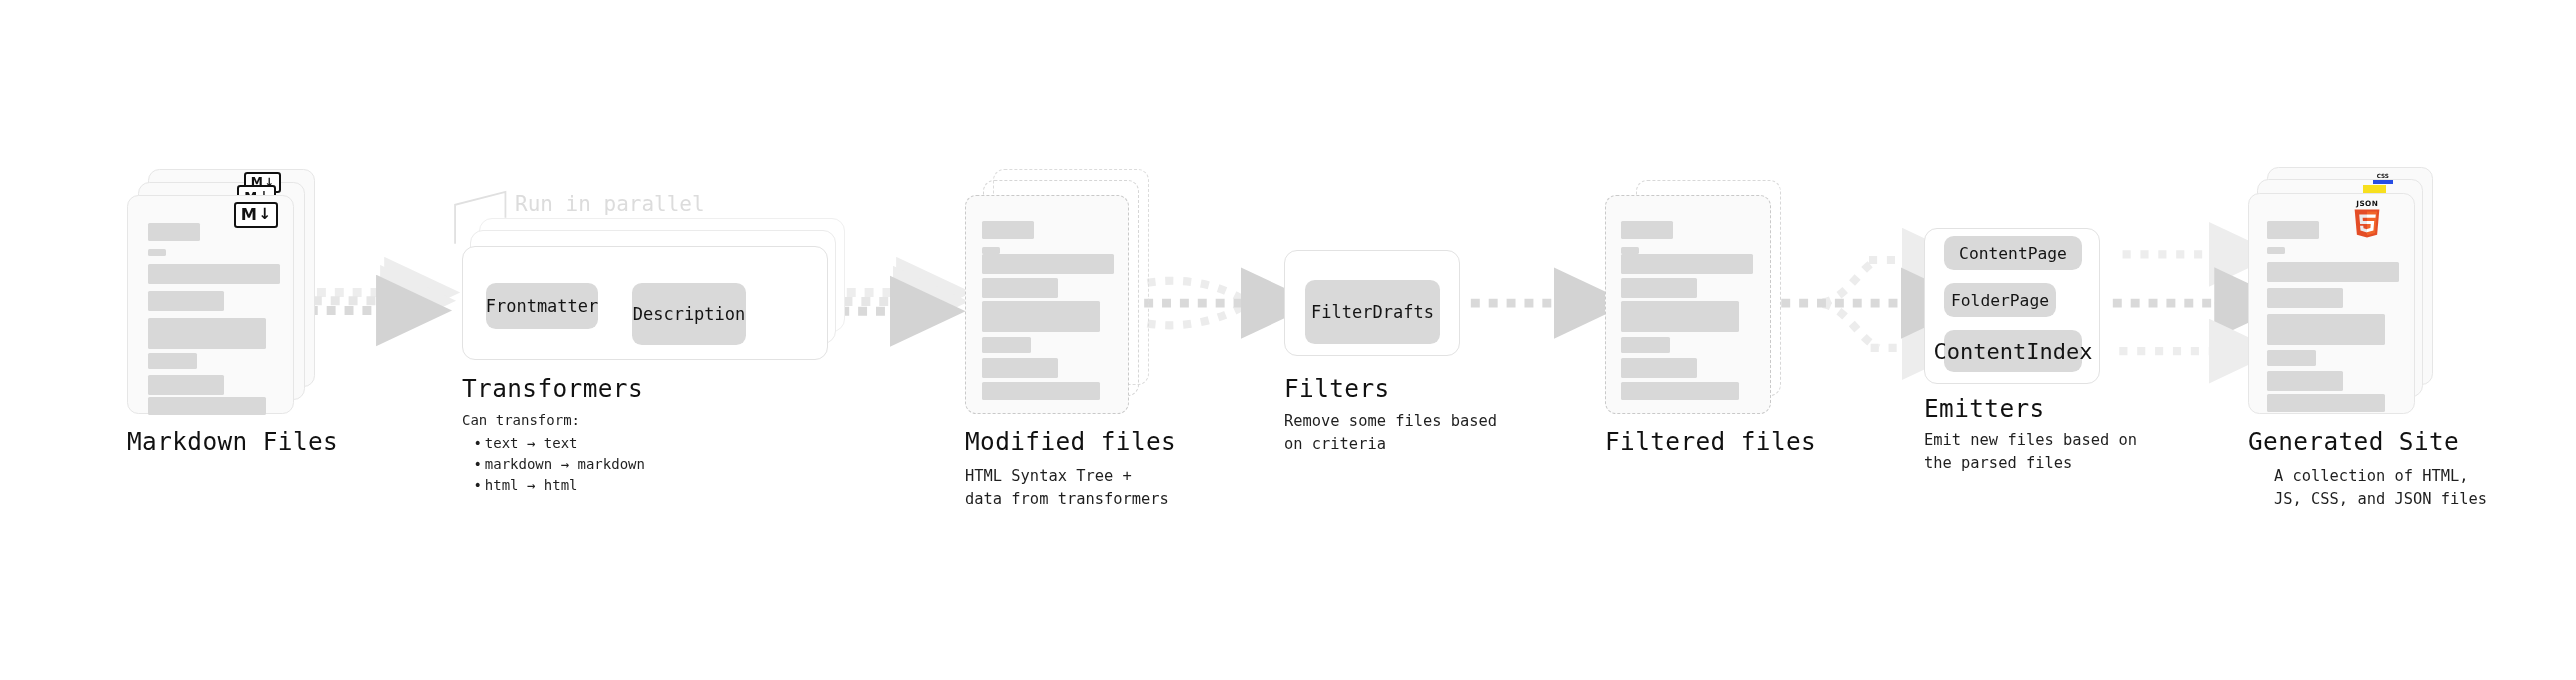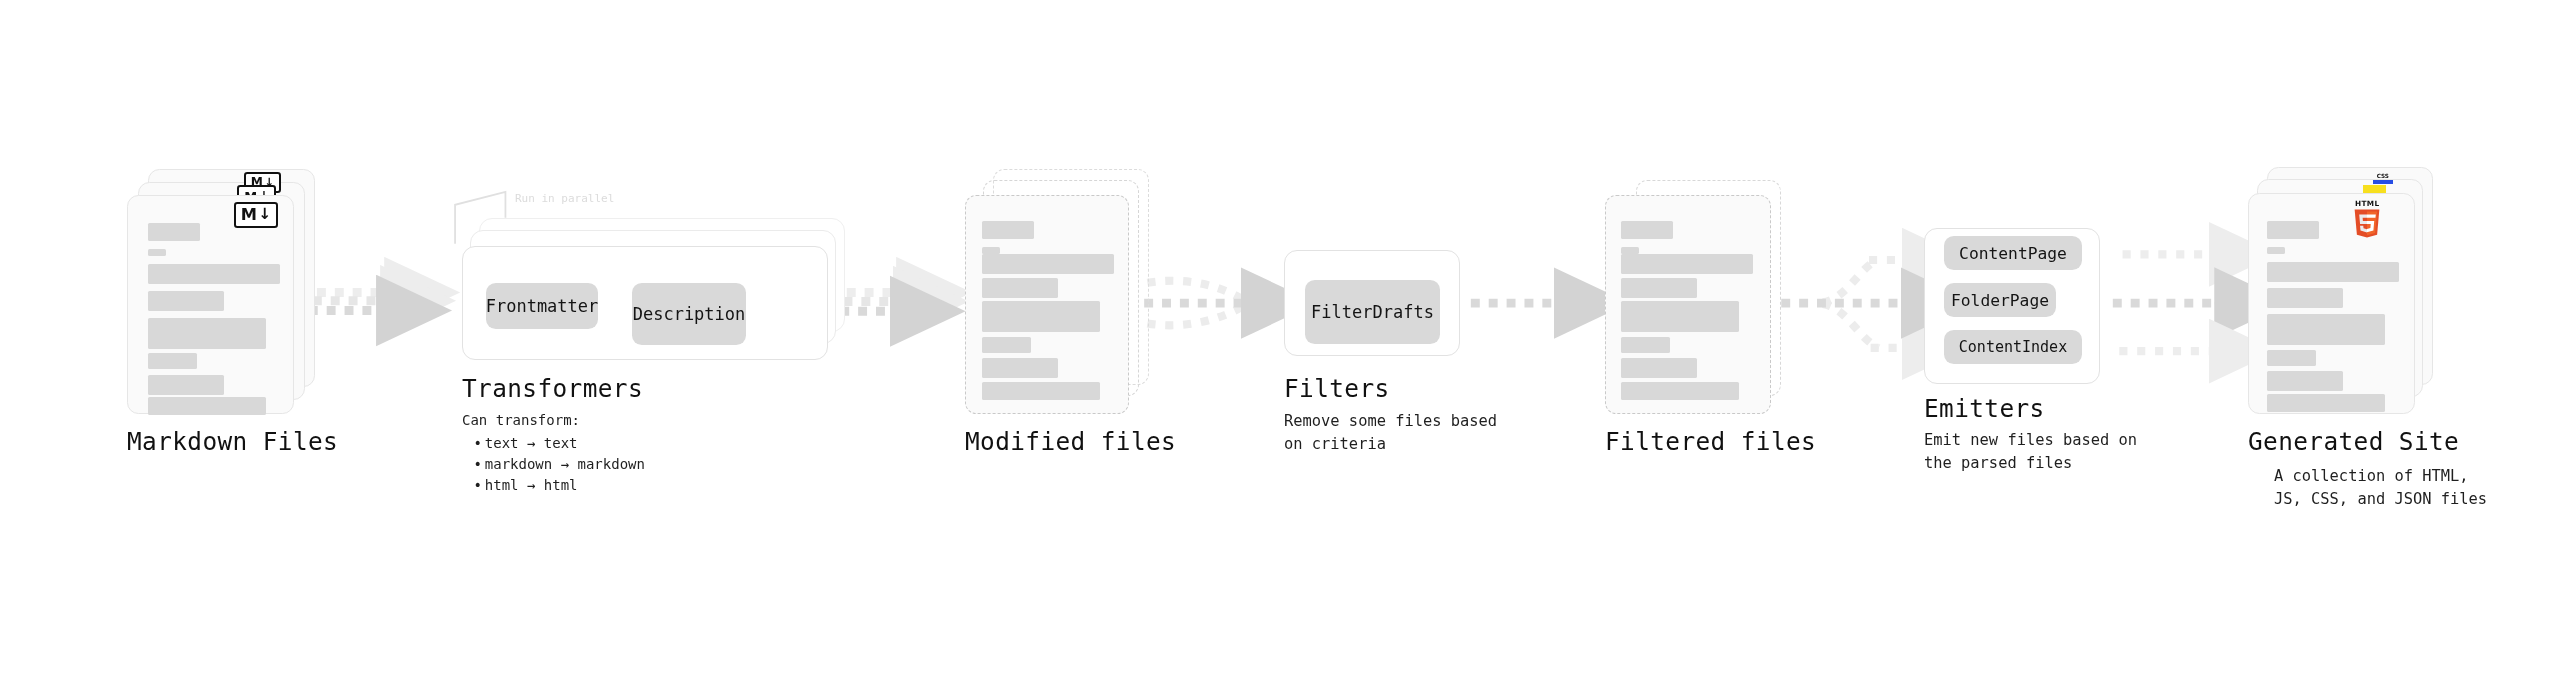--- a/index.html
+++ b/index.html
@@ -156,21 +156,21 @@
     font-size: 17px;
     color: #141414;
     white-space: nowrap;
     letter-spacing: 0px;
   }
   .chip.ghost { background: #e9e9e9; color: transparent; }
   .chip.ghost2 { background: #e2e2e2; color: transparent; }
 
   .run-label {
     position: absolute;
-    font-size: 11px;
+    font-size: 21px;
     color: #dcdcdc;
     white-space: nowrap;
   }
 
   svg.overlay {
     position: absolute;
     left: 0; top: 0;
     width: 2576px;
     height: 681px;
     pointer-events: none;
@@ -314,20 +314,22 @@
     <div class="skeleton-line" style="left:982px;top:247px;width:18px;height:6.5px;"></div>
     <div class="skeleton-line" style="left:982px;top:254px;width:132px;height:20.3px;"></div>
     <div class="skeleton-line" style="left:982px;top:278px;width:76px;height:20.3px;"></div>
     <div class="skeleton-line" style="left:982px;top:301px;width:118px;height:31px;"></div>
     <div class="skeleton-line" style="left:982px;top:337px;width:49px;height:16.3px;"></div>
     <div class="skeleton-line" style="left:982px;top:358px;width:76px;height:19.5px;"></div>
     <div class="skeleton-line" style="left:982px;top:382px;width:118px;height:18px;"></div>
   </div>
 
   <div class="stage-title" style="left:965px;top:427px;">Modified files</div>
+  <div class="stage-desc" style="left:965px;top:465px;">HTML Syntax Tree +
+data from transformers</div>
 
   <div class="group-panel" style="left:1284px;top:250px;width:176px;height:106px;"></div>
   <div class="chip" style="left:1305px;top:280px;width:135px;height:64px;">FilterDrafts</div>
 
   <div class="stage-title" style="left:1284px;top:374px;">Filters</div>
   <div class="stage-desc" style="left:1284px;top:410px;">Remove some files based
 on criteria</div>
 
   <div class="doc-stack">
     <div class="abs doc-card dashed" style="left:1636px;top:180px;width:145px;height:216px;background:transparent;border-color:#d8d8d8;"></div>
@@ -341,40 +343,40 @@
     <div class="skeleton-line" style="left:1621px;top:337px;width:49px;height:16.3px;"></div>
     <div class="skeleton-line" style="left:1621px;top:358px;width:76px;height:19.5px;"></div>
     <div class="skeleton-line" style="left:1621px;top:382px;width:118px;height:18px;"></div>
   </div>
 
   <div class="stage-title" style="left:1605px;top:427px;">Filtered files</div>
 
   <div class="group-panel" style="left:1924px;top:228px;width:176px;height:156px;"></div>
   <div class="chip" style="left:1944px;top:236px;width:138px;height:34px; font-size:16.3px;">ContentPage</div>
   <div class="chip" style="left:1944px;top:283px;width:112px;height:34px; font-size:16.3px;">FolderPage</div>
-  <div class="chip" style="left:1944px;top:330px;width:138px;height:34px; font-size:15px;">ContentIndex</div>
+  <div class="chip" style="left:1944px;top:330px;width:138px;height:42px; font-size:22px;">ContentIndex</div>
 
   <div class="stage-title" style="left:1924px;top:394px;">Emitters</div>
   <div class="stage-desc" style="left:1924px;top:429px;">Emit new files based on
 the parsed files</div>
 
   <div class="doc-stack">
     <div class="abs doc-card solid" style="left:2267px;top:167px;width:166px;height:218px;"></div>
     <div class="abs doc-card solid" style="left:2257px;top:179px;width:166px;height:218px;"></div>
 
     <div class="css-badge" style="left:2373px;top:180px;width:19.5px;height:4.1px;">
       <div class="lbl" style="position:absolute;left:0;top:-6.5px;width:19.5px;">CSS</div>
     </div>
 
     <div class="js-badge" style="left:2363px;top:185px;width:23px;height:16.3px;"></div>
 
     <div class="abs doc-card solid" style="left:2248px;top:193px;width:167px;height:221px;"></div>
 
     <div class="html5-badge" style="left:2351px;top:200px;width:32.5px;height:37px;">
-      <div class="lbl">HTML</div>
+      <div class="lbl">JSON</div>
       <svg width="28" height="31" viewBox="0 0 512 512" style="display:block;margin:0 auto;">
         <path fill="#e44d26" d="M71 460L30 0h452l-41 460-185 52z"></path>
         <path fill="#f16529" d="M256 472l149-41 35-394H256z"></path>
         <path fill="#ebebeb" d="M256 208h-75l-5-58h80V93H114l1 16 14 155h127zm0 151l-1 1-63-17-4-45h-59l8 88 118 33 1-1z"></path>
         <path fill="#ffffff" d="M255 208v58h69l-6 73-63 17v60l118-33 1-10 13-152 2-13zm0-115v57h156l1-14 3-28 2-15z"></path>
       </svg>
     </div>
 
     <div class="skeleton-line" style="left:2267px;top:221px;width:52px;height:18px;"></div>
     <div class="skeleton-line" style="left:2267px;top:247px;width:18px;height:6.5px;"></div>

